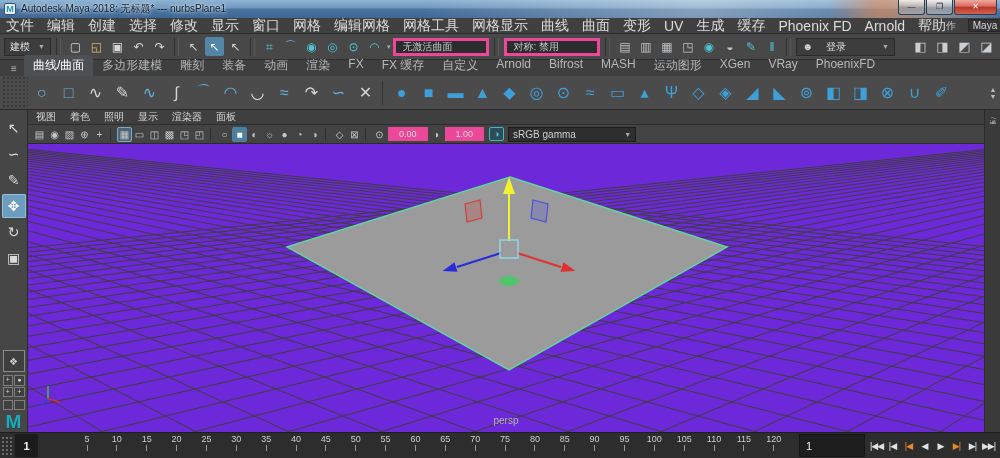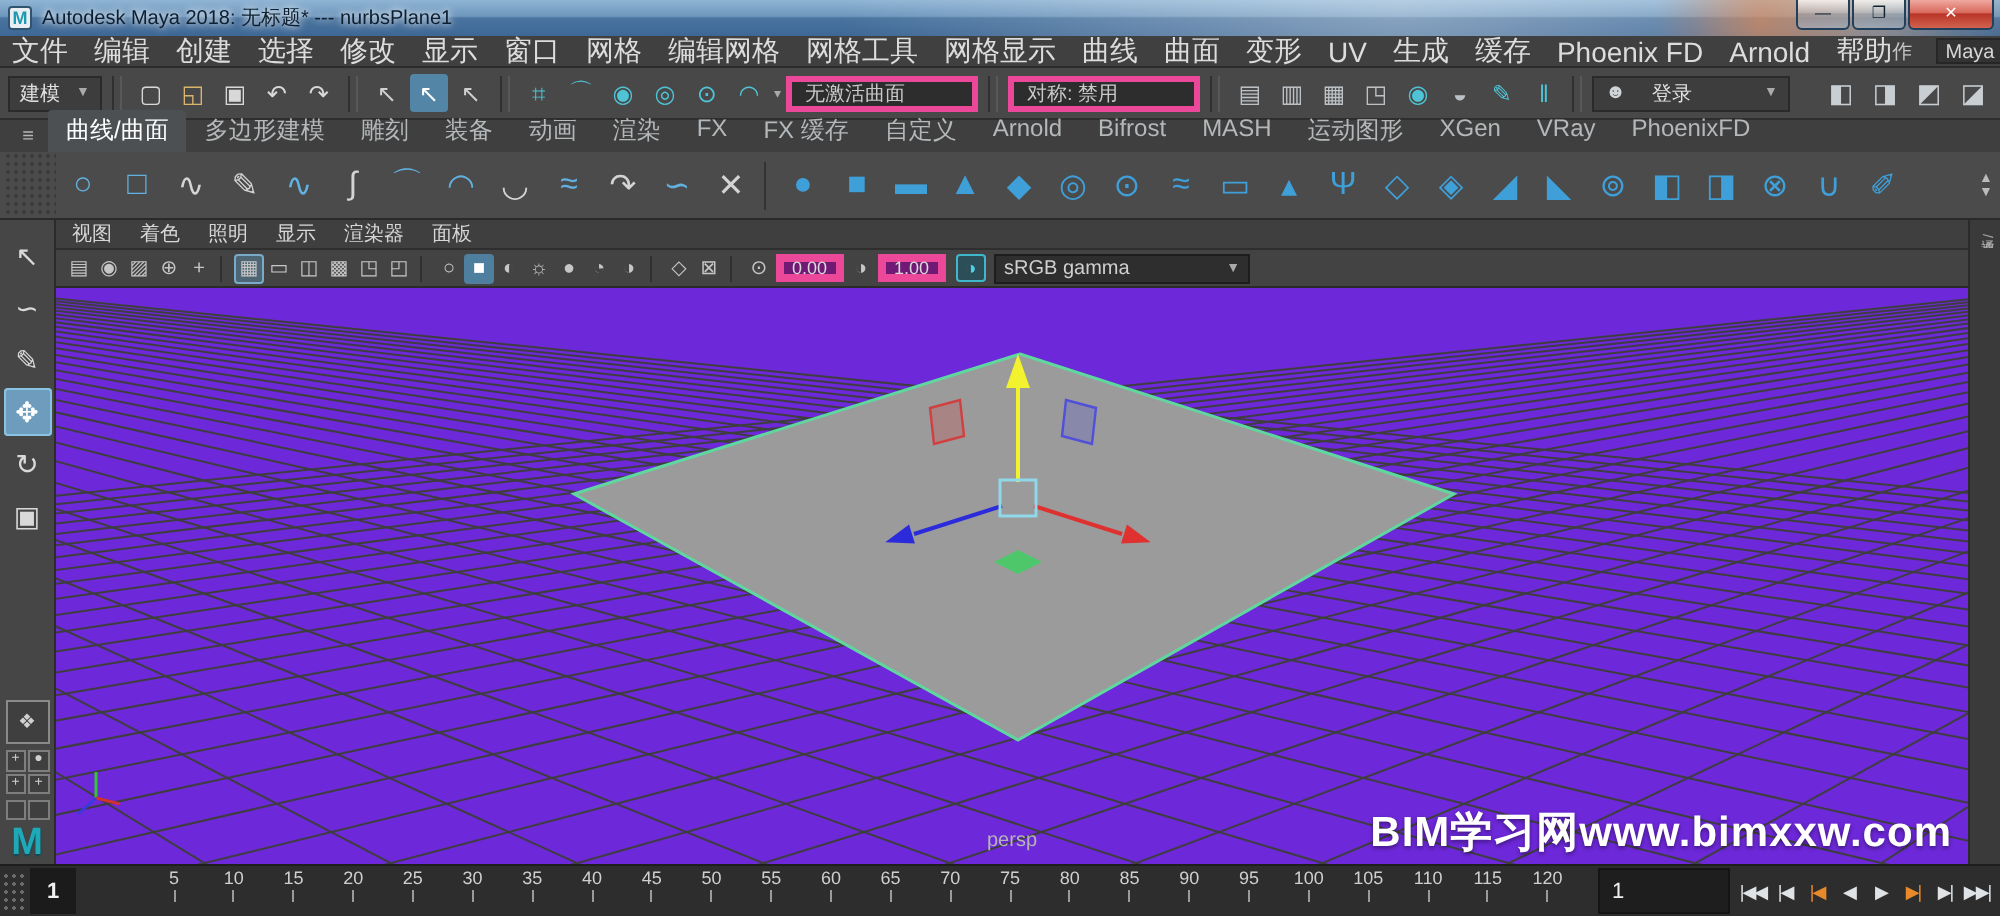--- a/index.html
+++ b/index.html
@@ -82,21 +82,21 @@
   .viewport { flex:1 1 auto; display:flex; flex-direction:column; min-width:0; border-right:1px solid #2b2b2b; }
   .vp-menubar { height:15px; flex:0 0 15px; background:#3f3f3f; border-bottom:1px solid #2e2e2e;
     display:flex; align-items:center; gap:14px; padding-left:8px; }
   .vp-menu-item { font-size:10px; color:#d6d6d6; }
   .vp-toolbar { height:19px; flex:0 0 19px; background:#434343; border-bottom:1px solid #2a2a2a;
     display:flex; align-items:center; padding:0 4px; gap:1px; }
   .vp-icon { width:15px; height:15px; display:flex; align-items:center; justify-content:center; font-size:10px; color:#c6c6c6; }
   .vp-icon.boxed { border:1px solid #79aac9; background:#4e6573; border-radius:2px; }
   .vp-icon.active-blue { background:#4f7f9e; color:#fff; border-radius:2px; }
   .vp-sep { width:4px; height:13px; border-left:1px solid #303030; margin:0 2px; }
-  .vp-field { background:#701a75; border:4px solid #ec4899; height:14px; min-width:34px; padding:0 4px;
+  .vp-field { background:#701a75; border:7px solid #ec4899; height:14px; min-width:34px; padding:0 4px;
     color:#d9d9d9; font-size:9px; display:flex; align-items:center; }
   .vp-dropdown { background:#2e2e2e; border:1px solid #1d1d1d; height:15px; min-width:128px; padding:0 4px;
     color:#cfcfcf; font-size:10px; display:flex; align-items:center; justify-content:space-between; margin-left:3px; }
   .gamma-chip { width:15px; height:14px; background:#2c4e58; border:1px solid #3fb7cc; border-radius:2px;
     color:#4fd0e4; font-size:9px; display:flex; align-items:center; justify-content:center; margin-left:4px; }
 
   .vp-canvas { position:relative; flex:1 1 auto; background:#6d28d9; overflow:hidden; }
   .vp-canvas svg { position:absolute; left:0; top:0; }
   .persp-label { position:absolute; left:0; right:0; bottom:6px; text-align:center; color:#b5b5b5; font-size:10px; }
   .watermark { position:absolute; right:8px; bottom:2px; color:#ffffff; font-size:21px; font-weight:bold;
@@ -521,21 +521,20 @@
             <polygon points="481,131 493,137 481,143 469,137" fill="#4ec76a"></polygon>
           </g>
 
           <g>
             <line x1="20" y1="255" x2="20" y2="242" stroke="#35c435" stroke-width="1.5"></line>
             <line x1="20" y1="255" x2="32" y2="258" stroke="#d03030" stroke-width="1.5"></line>
             <line x1="20" y1="255" x2="11" y2="263" stroke="#3a3ae0" stroke-width="1.5"></line>
           </g>
         </svg>
         <span class="persp-label">persp</span>
-        <span class="watermark">BIM学习网www.bimxxw.com</span>
       </div>
     </div>
 
     <div class="right-strip">
       <span class="v-tab">通道盒/层编辑器</span>
       <span class="v-tab">建模工具包</span>
       <span class="v-tab">属性编辑器</span>
     </div>
   </div>
 

